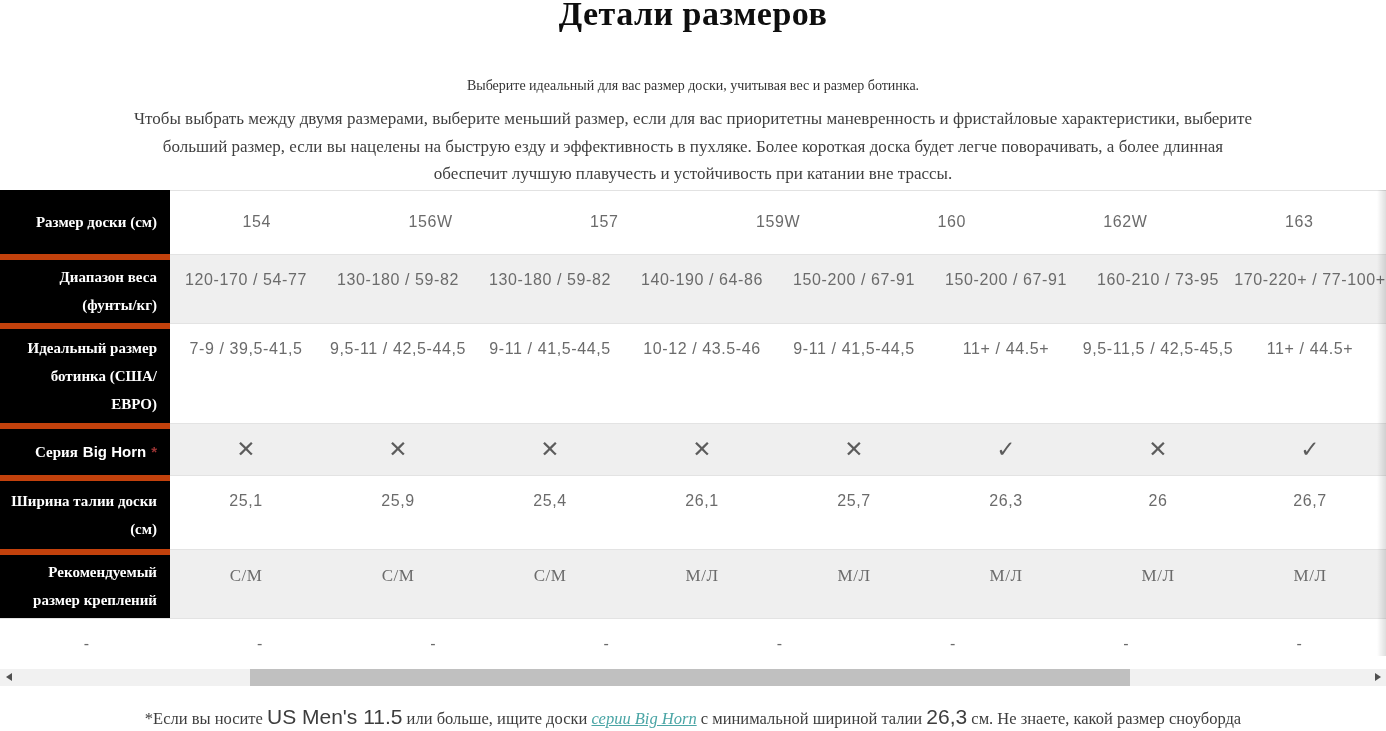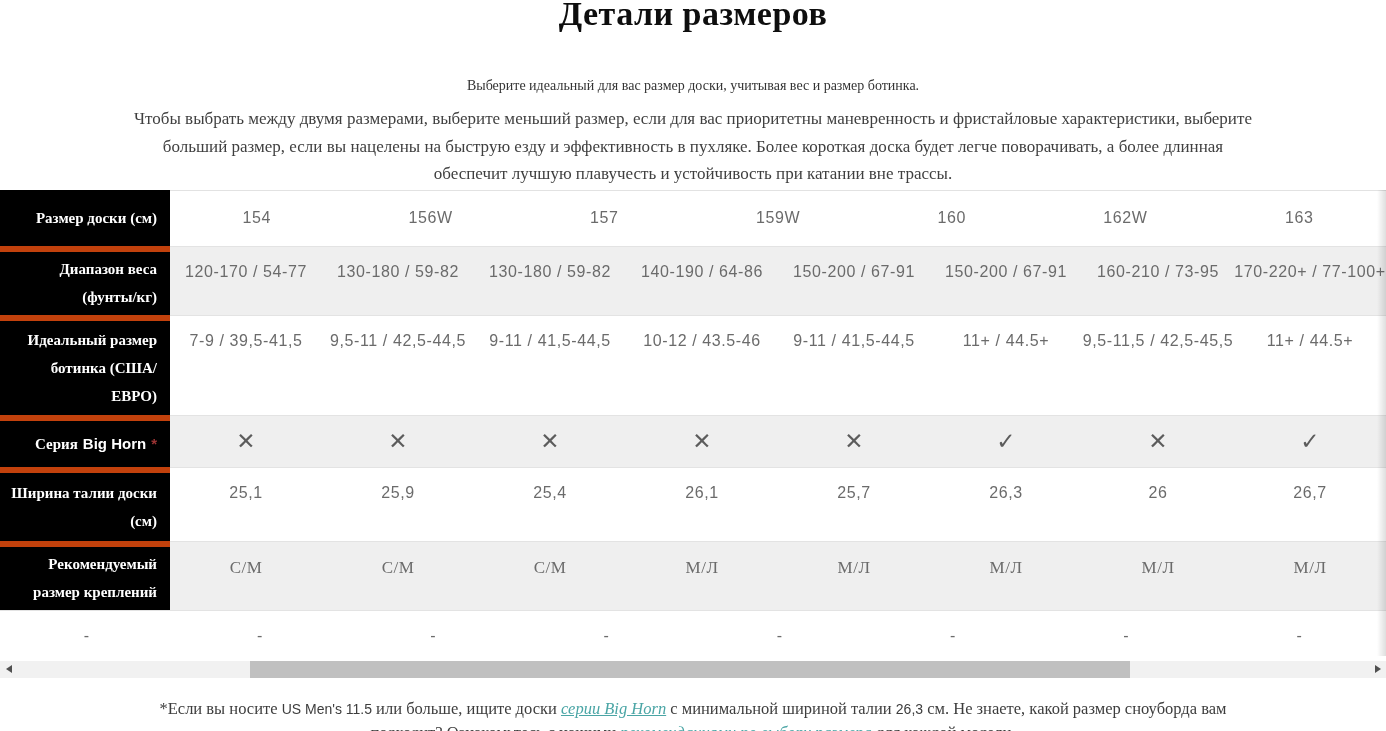--- a/index.html
+++ b/index.html
@@ -8,21 +8,21 @@
   .page { width:1386px; position:relative; }
 
   .title { text-align:center; font-size:34px; font-weight:bold; color:#0e0e0e;
     line-height:42px; margin-top:-7px; letter-spacing:0.5px; }
   .subtitle { text-align:center; font-size:14px; color:#343434; margin-top:43px; }
   .intro { max-width:1130px; margin:11px auto 0; text-align:center; font-size:17px;
     line-height:27.5px; color:#3f3f3f; }
 
   .size-table { margin-top:2px; position:relative; }
   .trow { display:flex; width:1386px; }
-  .r0{height:56px}.r1{height:69px}.r2{height:100px}.r3{height:52px}
+  .r0{height:64px}.r1{height:69px}.r2{height:100px}.r3{height:52px}
   .r4{height:74px}.r5{height:69px}.r6{height:51px}
 
   .label-cell { width:170px; flex:0 0 170px; background:#000; color:#fff;
     font-weight:bold; font-size:15px; line-height:28px; text-align:right;
     display:flex; align-items:center; justify-content:flex-end;
     padding:2px 13px 2px 8px; }
   .label-cell .lbl { display:inline-block; }
   .trow + .trow .label-cell { border-top:6px solid #c2410c;justify-content:flex-end; }
 
   .cell { flex:1 1 0; display:flex; justify-content:center; color:#6b6b6b; }
@@ -48,21 +48,21 @@
   .scroll-btn.left { left:0; } .scroll-btn.right { right:0; }
   .tri-left { width:0; height:0; border-top:4px solid transparent;
     border-bottom:4px solid transparent; border-right:6px solid #505050; }
   .tri-right { width:0; height:0; border-top:4px solid transparent;
     border-bottom:4px solid transparent; border-left:6px solid #505050; }
   .scroll-thumb { position:absolute; left:250px; width:880px; top:0; bottom:0;
     background:#c0c0c0; cursor:pointer; }
 
   .footnote { max-width:1120px; margin:19px auto 0; text-align:center;
     font-size:16.5px; line-height:23.5px; color:#3d3d3d; }
-  .sans-inline { font-family:"Liberation Sans", sans-serif; font-size:14px; color:#3d3d3d; }
+  .sans-inline { font-family:"Liberation Sans", sans-serif; font-size:21px; color:#3d3d3d; }
   a.footnote-link { color:#4aa5a5; font-style:italic; text-decoration:underline; cursor:pointer; }
 </style>
 </head>
 <body>
 
 <div class="page">
 
   <h1 class="title">Детали размеров</h1>
   <p class="subtitle">Выберите идеальный для вас размер доски, учитывая вес и размер ботинка.</p>
   <p class="intro">Чтобы выбрать между двумя размерами, выберите меньший размер, если для вас приоритетны маневренность и фристайловые характеристики, выберите больший размер, если вы нацелены на быструю езду и эффективность в пухляке. Более короткая доска будет легче поворачивать, а более длинная обеспечит лучшую плавучесть и устойчивость при катании вне трассы.</p>

